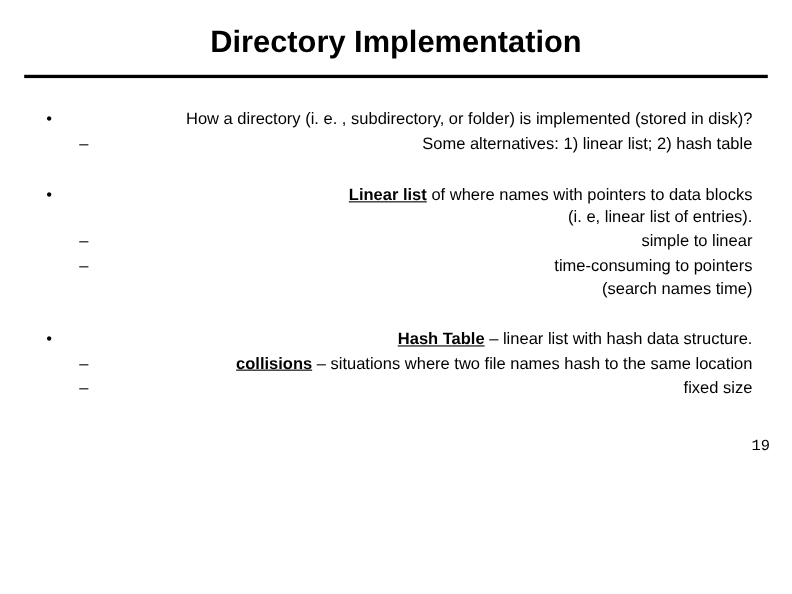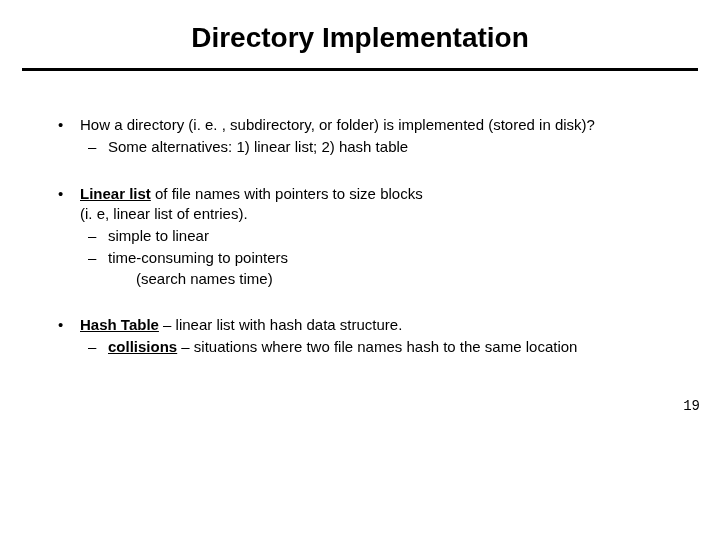--- a/index.html
+++ b/index.html
@@ -30,22 +30,23 @@
     border-top: 3px solid #000;
     margin: 0 22px 0 22px;
   }
   .body {
     padding: 28px 36px 0 36px;
     font-size: 15px;
     line-height: 1.35;
   }
   ul.l1 {
     list-style: none;
-    margin: 16px;
+    margin: 0;
     padding: 0;
+    text-align: right;
   }
   ul.l1 > li {
     position: relative;
     padding-left: 28px;
     margin-bottom: 26px;
   }
   ul.l1 > li::before {
     content: "•";
     position: absolute;
     left: 6px;
@@ -92,39 +93,42 @@
       <li>
         <span>How a directory (i. e. , subdirectory, or folder)  is implemented (stored in disk)?</span>
         <ul class="l2">
           <li>
             <span>Some alternatives: 1) linear list; 2) hash table</span>
           </li>
         </ul>
       </li>
 
       <li>
-        <span class="bold">Linear list</span><span> of file names with pointers to size blocks</span><br>
+        <span class="bold">Linear list</span><span> of where names with pointers to data blocks</span><br>
         <span>(i. e,  linear list of entries).</span>
         <ul class="l2">
           <li>
             <span>simple to linear</span>
           </li>
           <li>
             <span>time-consuming to pointers</span>
             <span class="sub-indent">(search names time)</span>
           </li>
         </ul>
       </li>
 
       <li>
         <span class="bold">Hash Table</span><span> – linear list with hash data structure.</span>
         <ul class="l2">
           <li>
             <span class="bold">collisions</span><span> – situations where two file names hash to the same location</span>
           </li>
+          <li>
+            <span>fixed size</span>
+          </li>
         </ul>
       </li>
 
     </ul>
   </div>
 
   <div class="page-number">19</div>
 </div>
 
 </body></html>

